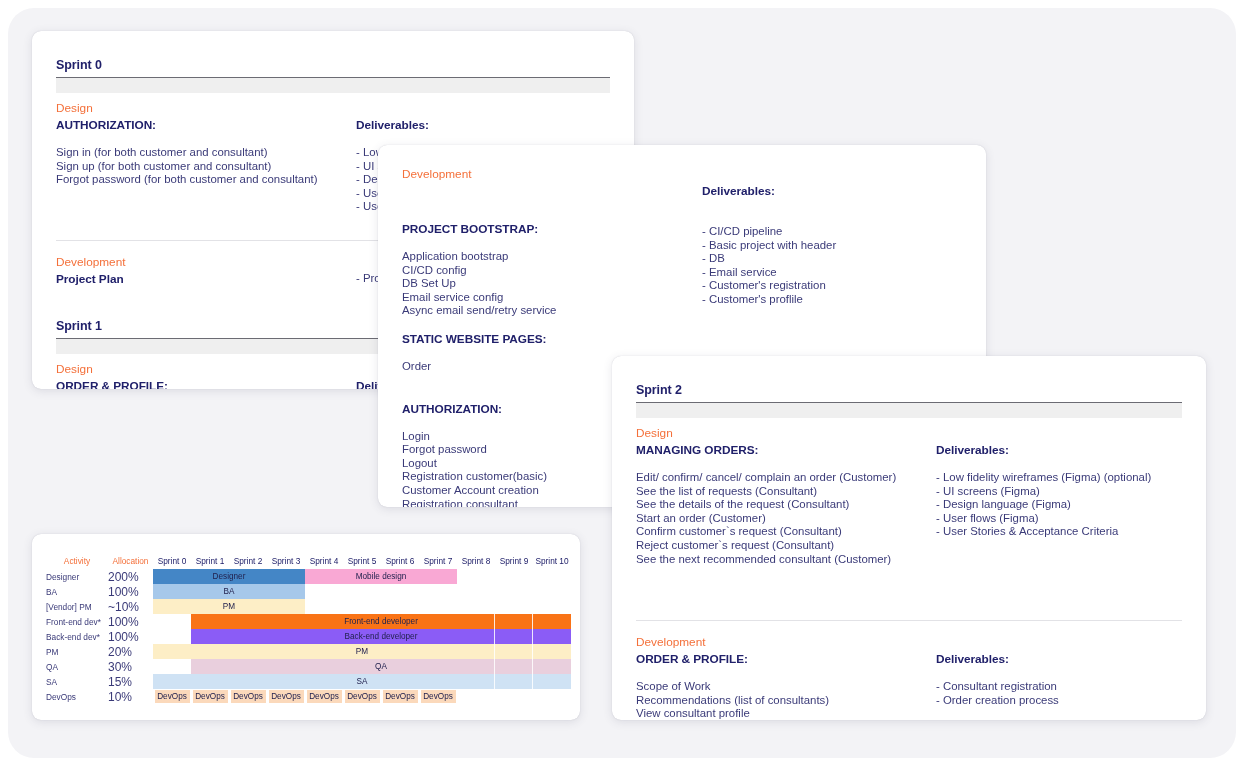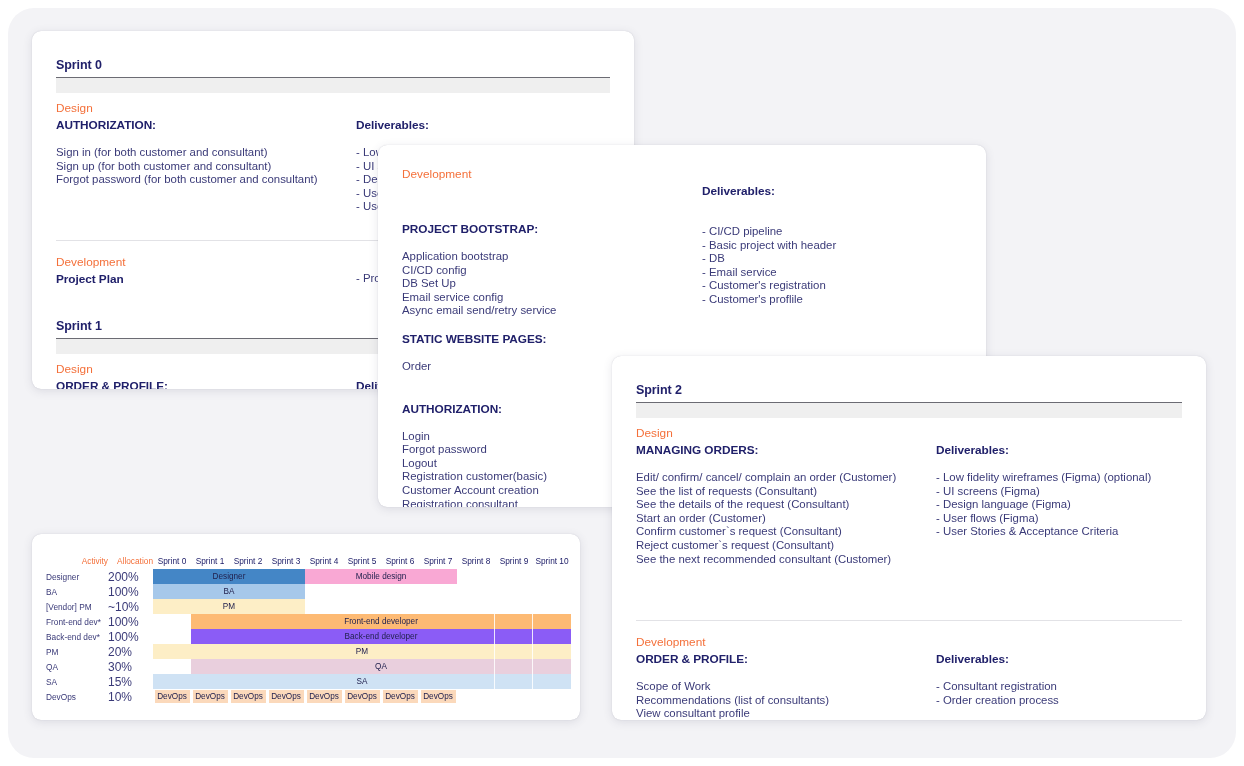--- a/index.html
+++ b/index.html
@@ -113,21 +113,21 @@
   }
   table.gantt th, table.gantt td {
     padding: 0;
     margin: 0;
     font-weight: normal;
   }
   .g-head th {
     font-size: 8.3px;
     font-weight: bold;
     color: #20206a;
-    text-align: right;
+    text-align: center;
     height: 17px;
     vertical-align: middle;
     white-space: nowrap;
   }
   .g-head th.hl { color: #f4703a; }
   .g-head th.sp { text-align: center; }
   .g-act {
     font-size: 8.3px;
     color: #3a3a78;
     height: 15px;
@@ -401,21 +401,21 @@
               <td class="g-cell"></td>
               <td class="g-cell"></td>
               <td class="g-cell"></td>
               <td class="g-cell"></td>
             </tr>
             <tr>
               <td class="g-act">Front-end dev*</td>
               <td class="g-alloc">100%</td>
               <td class="g-cell"></td>
               <td class="g-cell" colspan="10">
-                <div class="g-bar" style="background: #fdba74;">Front-end developer<div class="g-sep" style="right: 76px;"></div><div class="g-sep" style="right: 38px;"></div></div>
+                <div class="g-bar" style="background: #f97316;">Front-end developer<div class="g-sep" style="right: 76px;"></div><div class="g-sep" style="right: 38px;"></div></div>
               </td>
             </tr>
             <tr>
               <td class="g-act">Back-end dev*</td>
               <td class="g-alloc">100%</td>
               <td class="g-cell"></td>
               <td class="g-cell" colspan="10">
                 <div class="g-bar" style="background: #8b5cf6;">Back-end developer<div class="g-sep" style="right: 76px;"></div><div class="g-sep" style="right: 38px;"></div></div>
               </td>
             </tr>

